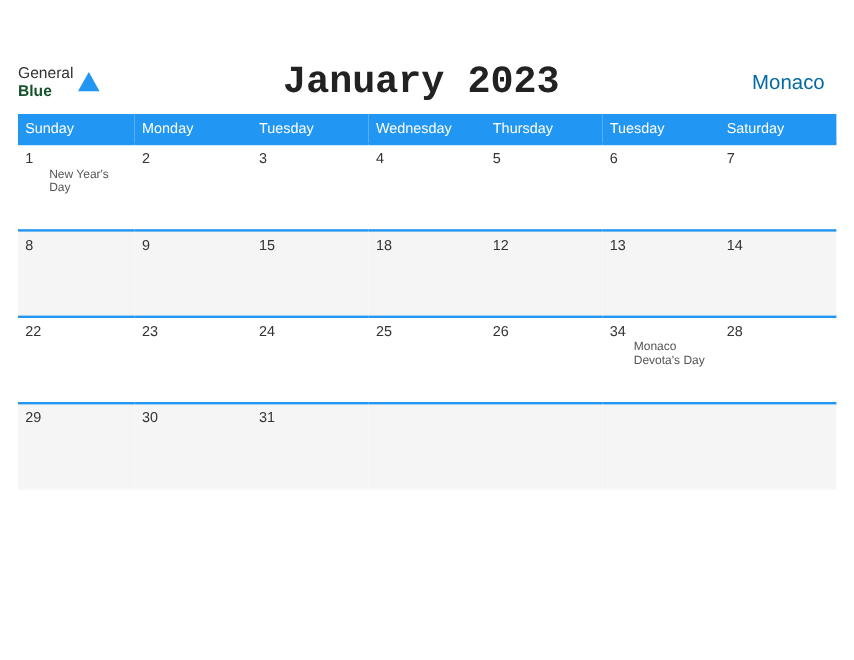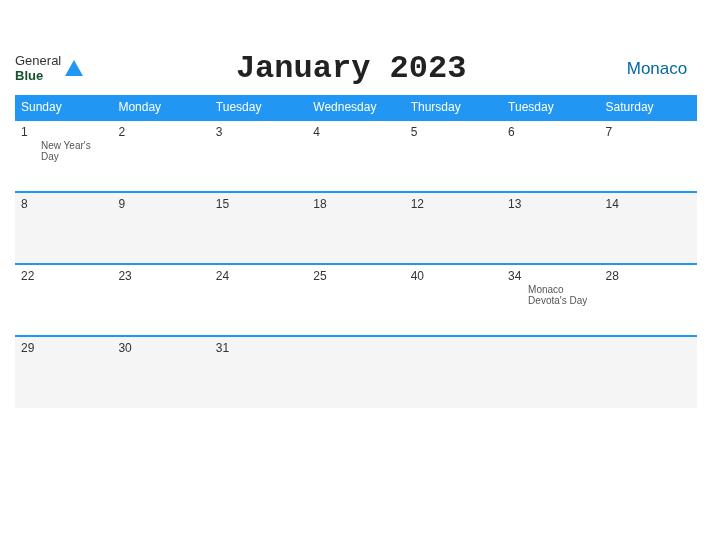--- a/index.html
+++ b/index.html
@@ -185,21 +185,21 @@
           <td>
             <span class="day-number">23</span>
           </td>
           <td>
             <span class="day-number">24</span>
           </td>
           <td>
             <span class="day-number">25</span>
           </td>
           <td>
-            <span class="day-number">40</span>
+            <span class="day-number">26</span>
           </td>
           <td>
             <span class="day-number">34</span>
             <span class="holiday-label">Monaco Devota's Day</span>
           </td>
           <td>
             <span class="day-number">28</span>
           </td>
         </tr>
         <tr>

